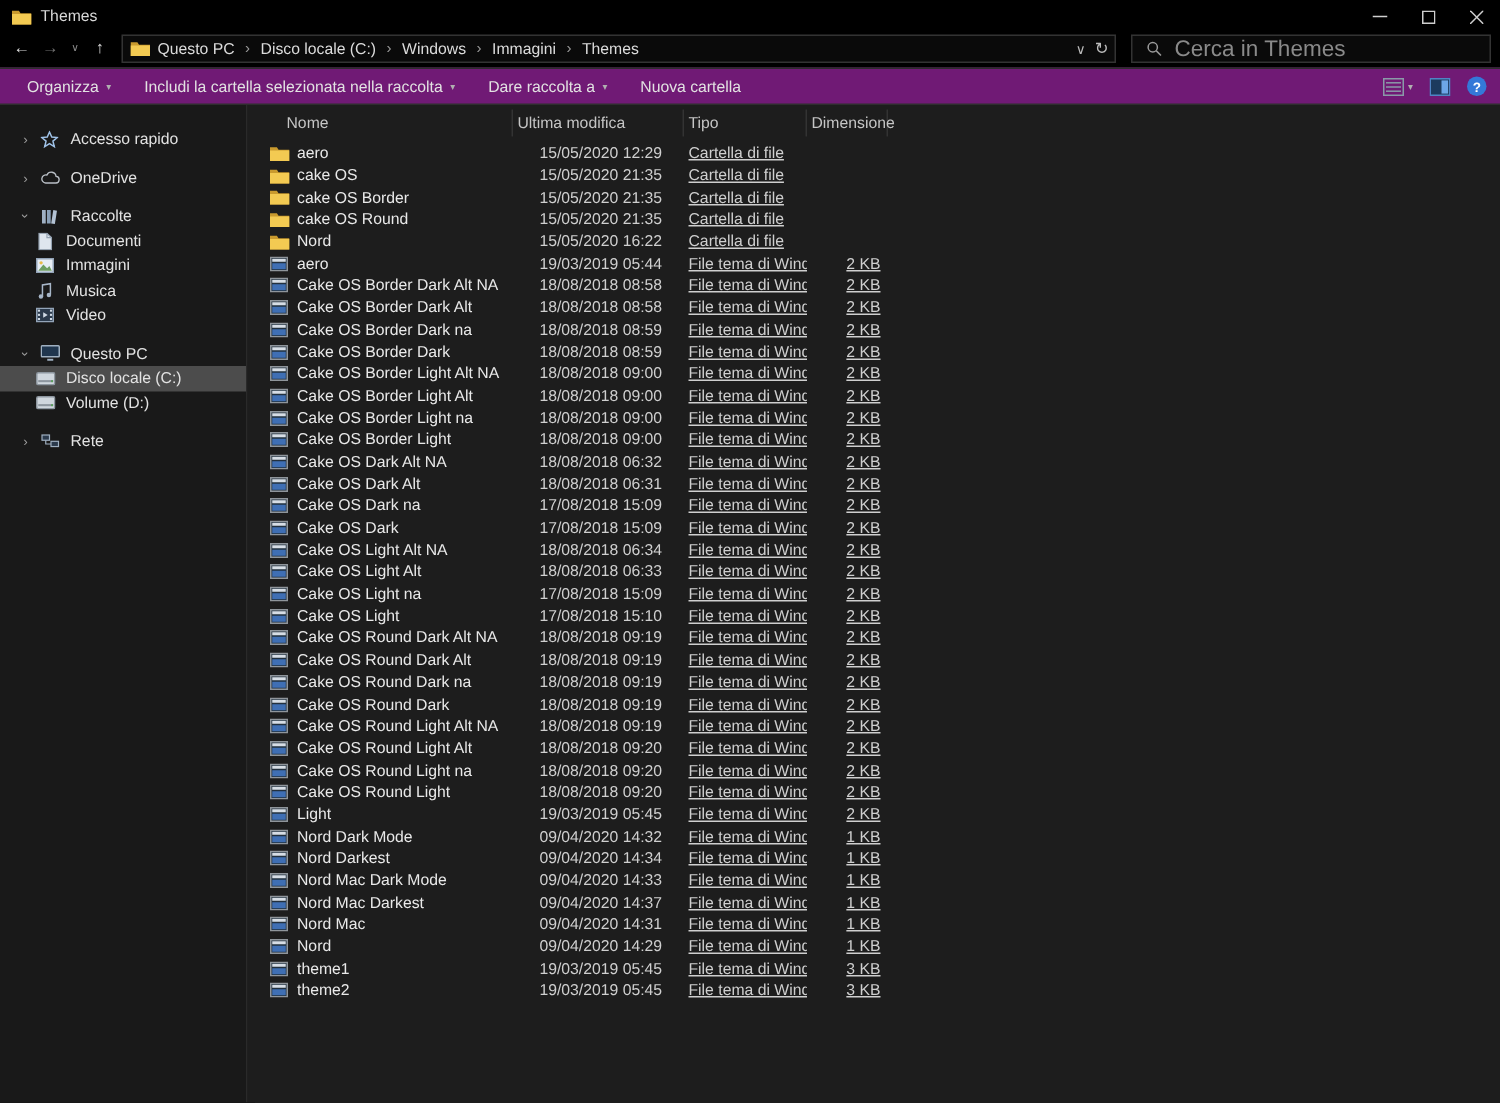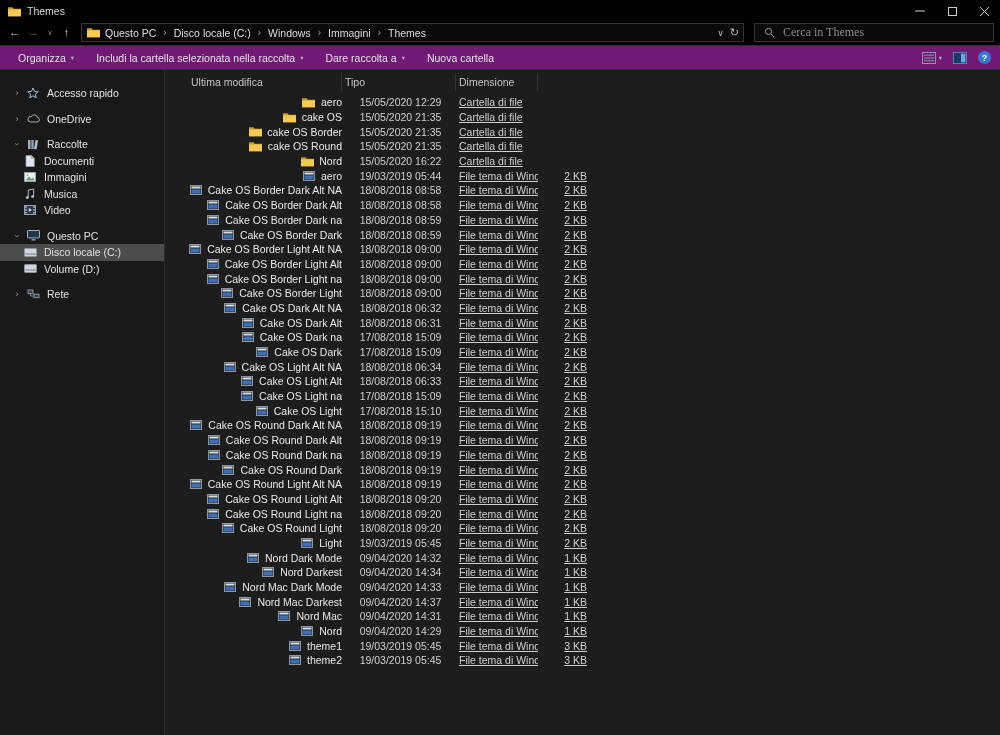--- a/index.html
+++ b/index.html
@@ -18,21 +18,21 @@
   .nav-arrow { width:17px; text-align:center; font-size:11px; color:#d8d8d8; line-height:1; }
   .nav-arrow.dim { color:#6f6f6f; }
   .nav-arrow.small { width:12px; font-size:7px; color:#8a8a8a; }
   .addressbar { flex:1; height:19px; border:1px solid #333; background:#0a0a0a; display:flex; align-items:center; padding:0 4px; gap:5px; margin:0 8px 0 4px; }
   .breadcrumb { display:flex; align-items:center; gap:7px; font-size:10.5px; color:#dcdcdc; white-space:nowrap; overflow:hidden; flex:1; }
   .bc-sep { color:#9a9a9a; font-size:10px; }
   .addr-tail { display:flex; align-items:center; gap:6px; color:#bdbdbd; }
   .addr-tail .glyph { font-size:9px; }
   .addr-tail .refresh { font-size:11px; }
   .searchbar { width:240px; height:19px; border:1px solid #333; background:#0a0a0a; display:flex; align-items:center; padding:0 7px; gap:7px; }
-  .searchbar input { flex:1; background:transparent; border:none; outline:none; color:#ddd; font-size:12px; font-family:Liberation Serif, serif; }
+  .searchbar input { flex:1; background:transparent; border:none; outline:none; color:#ddd; font-size:15px; font-family:Liberation Sans, sans-serif; }
   .searchbar input::placeholder { color:#8a8a8a; }
 
   
   .toolbar { height:25px; background:#701a75; border-top:1px solid #2e2e2e; border-bottom:1px solid #2e2e2e;
              display:flex; align-items:center; padding:0 9px; flex:0 0 auto; }
   .tb-buttons { display:flex; align-items:center; gap:4px; }
   .tb-btn { display:flex; align-items:center; gap:5px; padding:3px 9px; font-size:10.5px; color:#e2e2e2; white-space:nowrap; }
   .tb-btn .dd { font-size:6.5px; color:#b0b0b0; }
   .tb-right { margin-left:auto; display:flex; align-items:center; gap:11px; }
   .view-btn { display:flex; align-items:center; gap:3px; }
@@ -55,21 +55,21 @@
   .col-headers { display:flex; height:18px; margin-left:12px; font-size:10.5px; color:#c5c5c5; flex:0 0 auto; }
   .hcell { display:flex; align-items:center; border-right:1px solid #333; }
   .hcell:nth-child(1) { width:165px; padding-left:14px; }
   .hcell:nth-child(2) { width:114px; padding-left:3px; }
   .hcell:nth-child(3) { width:82px;  padding-left:3px; }
   .hcell:nth-child(4) { width:54px;  padding-left:3px; }
 
   .file-list { flex:1; overflow:hidden; padding-top:4px; }
   .frow { display:flex; align-items:center; height:14.7px; margin-left:12px; font-size:10.5px; }
   .cell { white-space:nowrap; overflow:hidden; }
-  .c-name { width:165px; display:flex; align-items:center; gap:5px; padding-left:2px; color:#e9e9e9;justify-content:flex-end; }
+  .c-name { width:165px; display:flex; align-items:center; gap:5px; padding-left:2px; color:#e9e9e9; }
   .c-mod  { width:114px; padding-left:3px; color:#cfcfcf;text-align:center; }
   .c-type { width:82px;  padding-left:3px; color:#cfcfcf;text-decoration:underline; }
   .c-size { width:54px;  padding-right:5px; color:#cfcfcf; text-align:right;text-decoration:underline; }
 
   .icon-slot { display:inline-flex; width:14px; justify-content:center; flex:0 0 auto; }
   svg { display:block; }
 </style>
 </head>
 <body>
 
@@ -294,20 +294,21 @@
               <rect x="1" y="1" width="5" height="3.5" fill="#2b3a4c" stroke="#9fb0c1" stroke-width="0.8"></rect>
               <rect x="7" y="5.2" width="5" height="3.5" fill="#2b3a4c" stroke="#9fb0c1" stroke-width="0.8"></rect>
               <path d="M3.5 4.5 V7 H7" fill="none" stroke="#9fb0c1" stroke-width="0.8"></path>
             </svg>
           </span>
           <span>Rete</span>
         </div>
       </div>
     <div class="main">
       <div class="col-headers">
+          <div class="hcell">Nome</div>
           <div class="hcell">Ultima modifica</div>
           <div class="hcell">Tipo</div>
           <div class="hcell">Dimensione</div>
         </div>
       <div class="file-list">
           <div class="frow">
             <div class="cell c-name">
               <span class="icon-slot">
                 <svg width="13" height="11" viewBox="0 0 13 11">
                   <path d="M0 1.2 h4.6 l1.1 1.6 H13 V10.3 H0 Z" fill="#c99a2e"></path>

